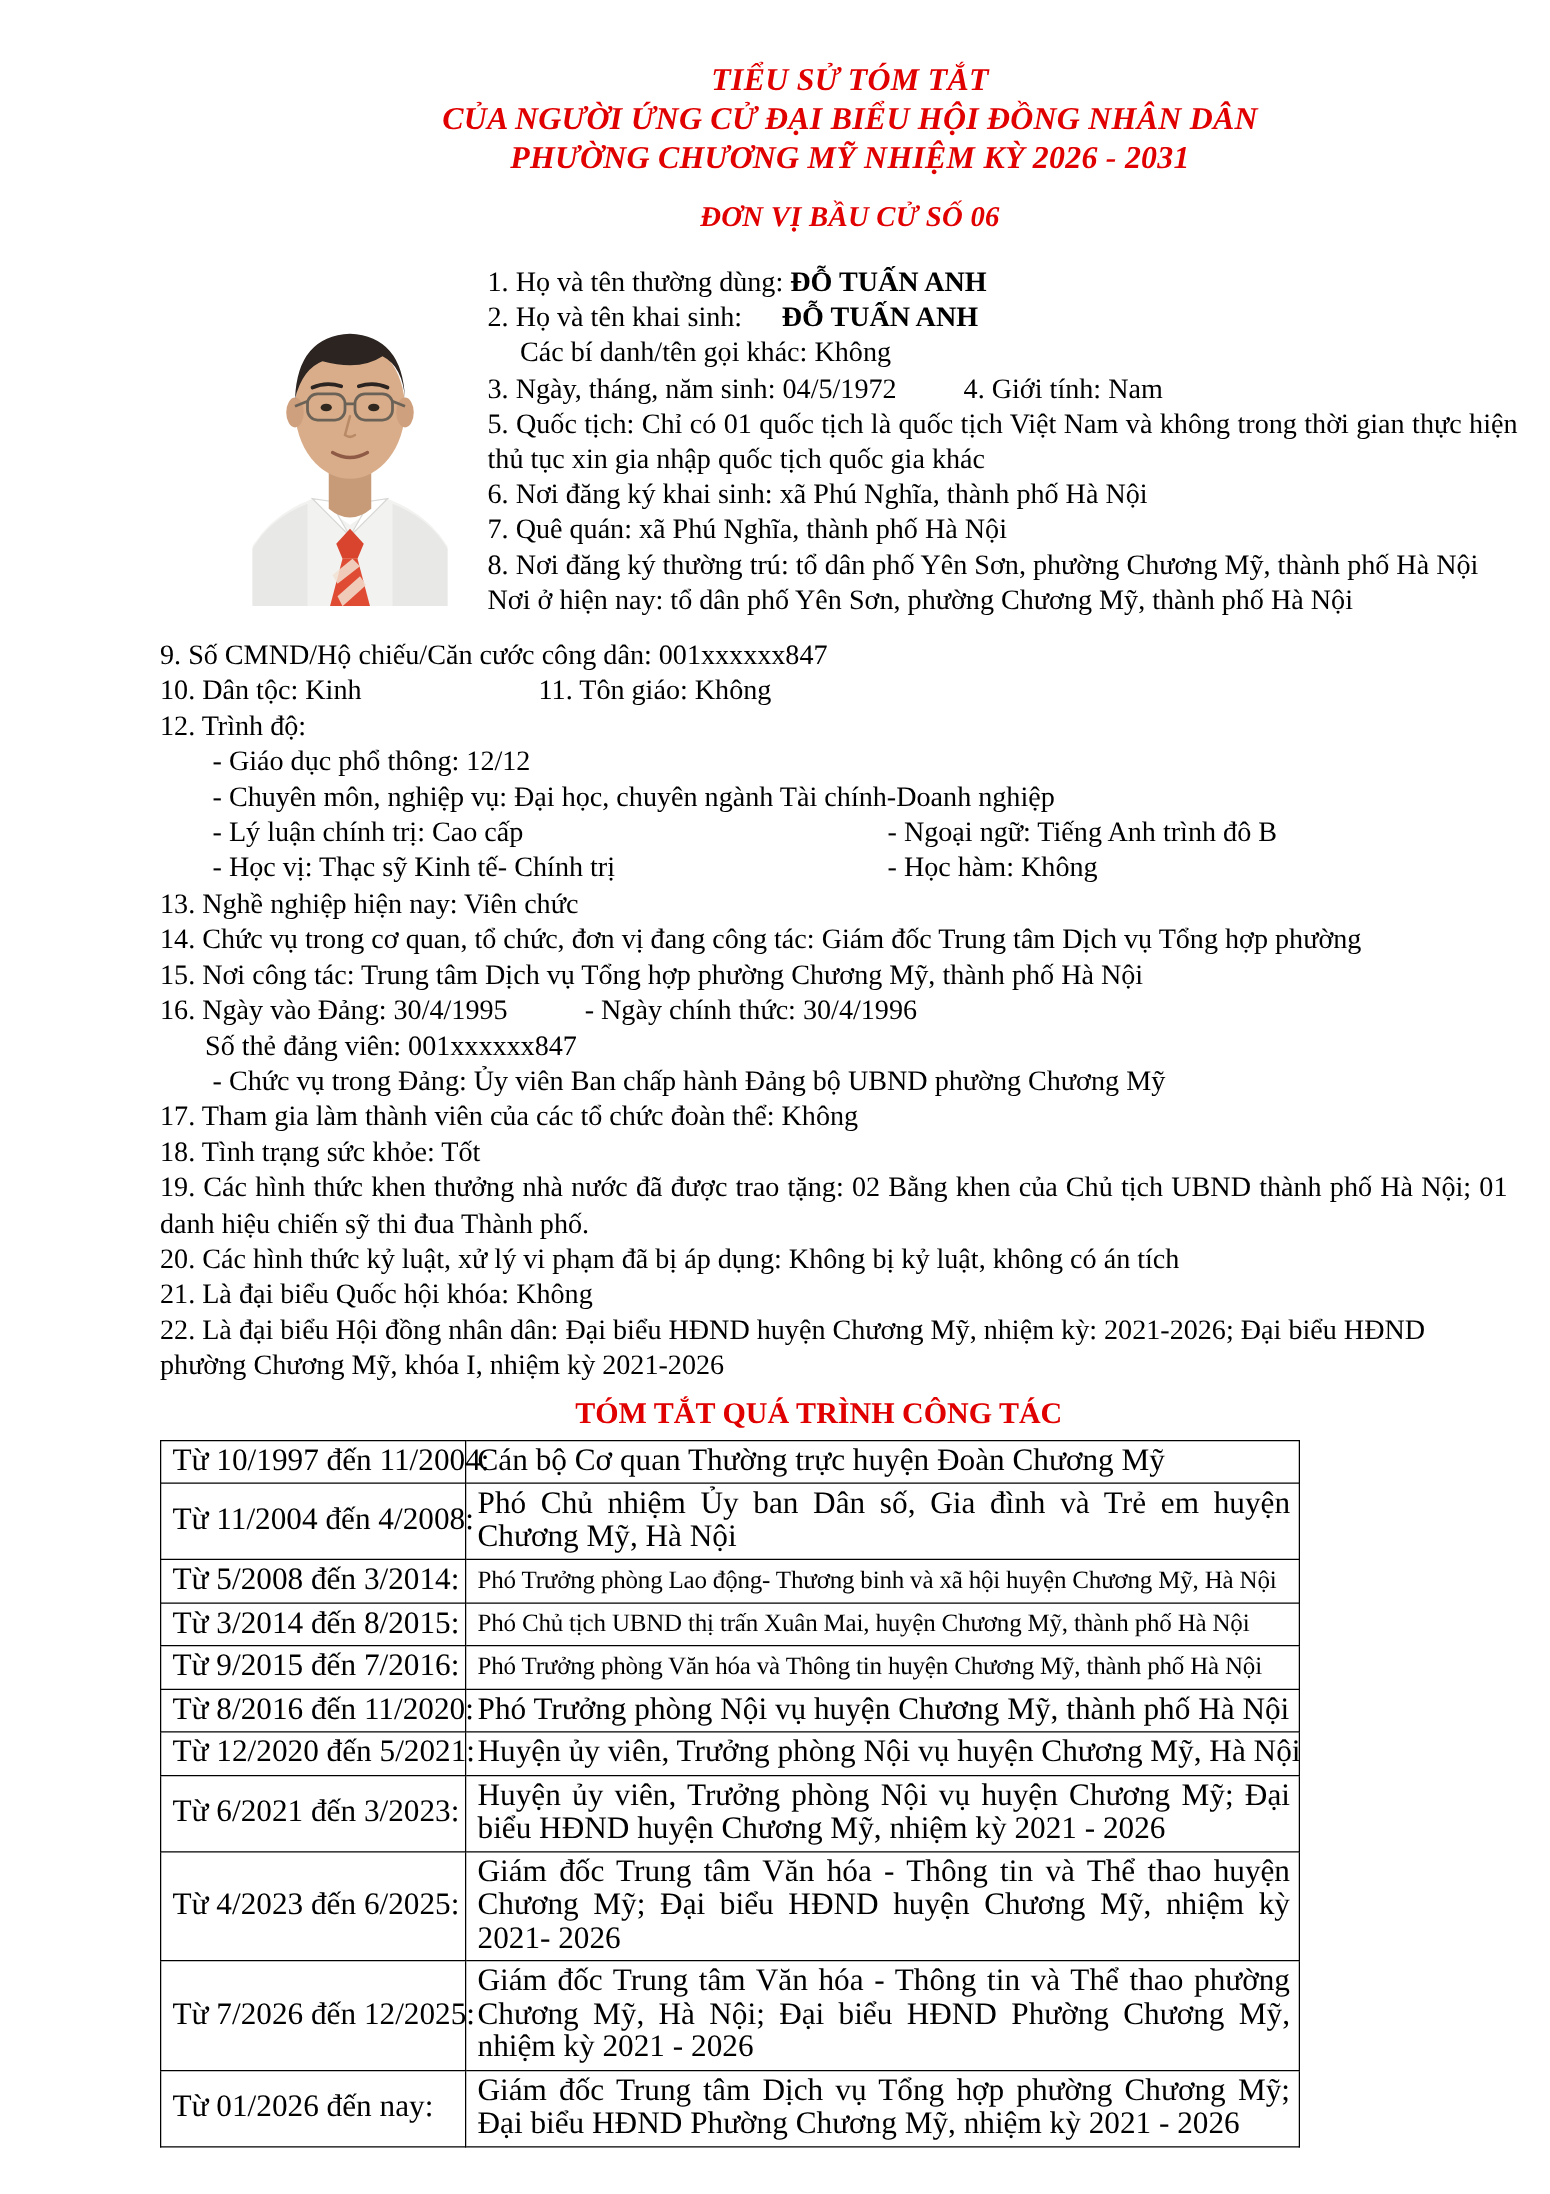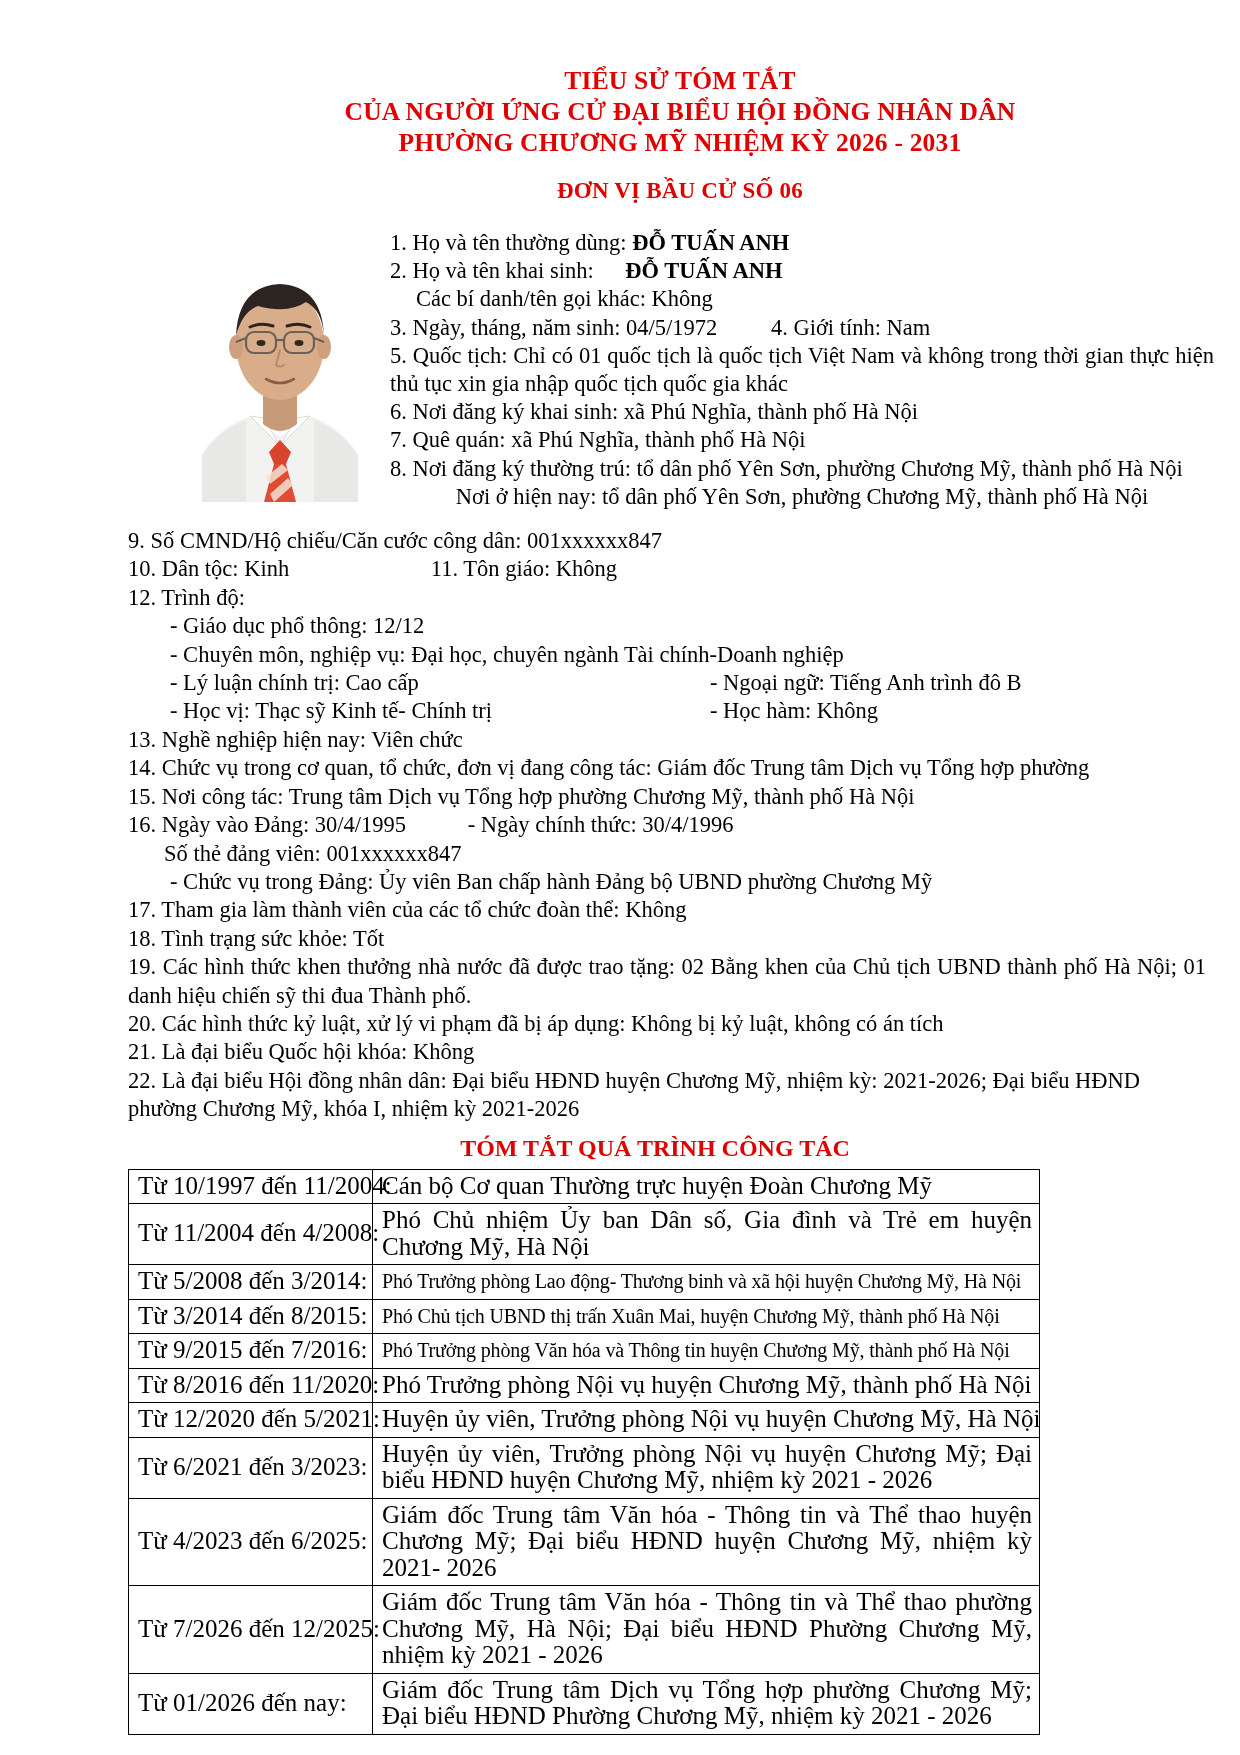--- a/index.html
+++ b/index.html
@@ -31,22 +31,23 @@
     font-size: 25.5px;
     line-height: 31px;
     white-space: nowrap;
   }
   .hdr-unit {
     font-size: 23px;
     line-height: 31px;
     margin-top: 17px;
   }
   .header-wrap {
-    padding-top: 65px;
+    padding-top: 48px;
     padding-left: 120px;
+    font-style: italic;
   }
 
   
   .top-block {
     position: relative;
     margin-top: 23px;
     min-height: 280px;
   }
   .photo {
     position: absolute;
@@ -197,21 +198,21 @@
       </div>
       <div class="ln indent-1">Các bí danh/tên gọi khác:  Không</div>
       <div class="ln">
         <span>3. Ngày, tháng, năm sinh: 04/5/1972</span>
         <span style="padding-left:48px;">4. Giới tính: Nam</span>
       </div>
       <div class="ln wrap just">5. Quốc tịch: Chỉ có 01 quốc tịch là quốc tịch Việt Nam và không trong thời gian thực hiện thủ tục xin gia nhập quốc tịch quốc gia khác</div>
       <div class="ln">6. Nơi đăng ký khai sinh: xã Phú Nghĩa, thành phố Hà Nội</div>
       <div class="ln">7. Quê quán: xã Phú Nghĩa, thành phố Hà Nội</div>
       <div class="ln wrap">8. Nơi đăng ký thường trú: tổ dân phố Yên Sơn, phường Chương Mỹ, thành phố Hà Nội</div>
-      <div class="ln wrap" style="white-space:nowrap;text-align:center;">Nơi ở hiện nay: tổ dân phố Yên Sơn, phường Chương Mỹ, thành phố Hà Nội</div>
+      <div class="ln wrap" style="white-space:nowrap;">Nơi ở hiện nay: tổ dân phố Yên Sơn, phường Chương Mỹ, thành phố Hà Nội</div>
     </div>
   </div>
 
   <div class="body-block">
     <div class="ln">9. Số CMND/Hộ chiếu/Căn cước công dân: 001xxxxxx847</div>
     <div class="ln">
       <span>10. Dân tộc: Kinh</span>
       <span style="padding-left:136px;">11. Tôn giáo:  Không</span>
     </div>
     <div class="ln">12. Trình độ:</div>

